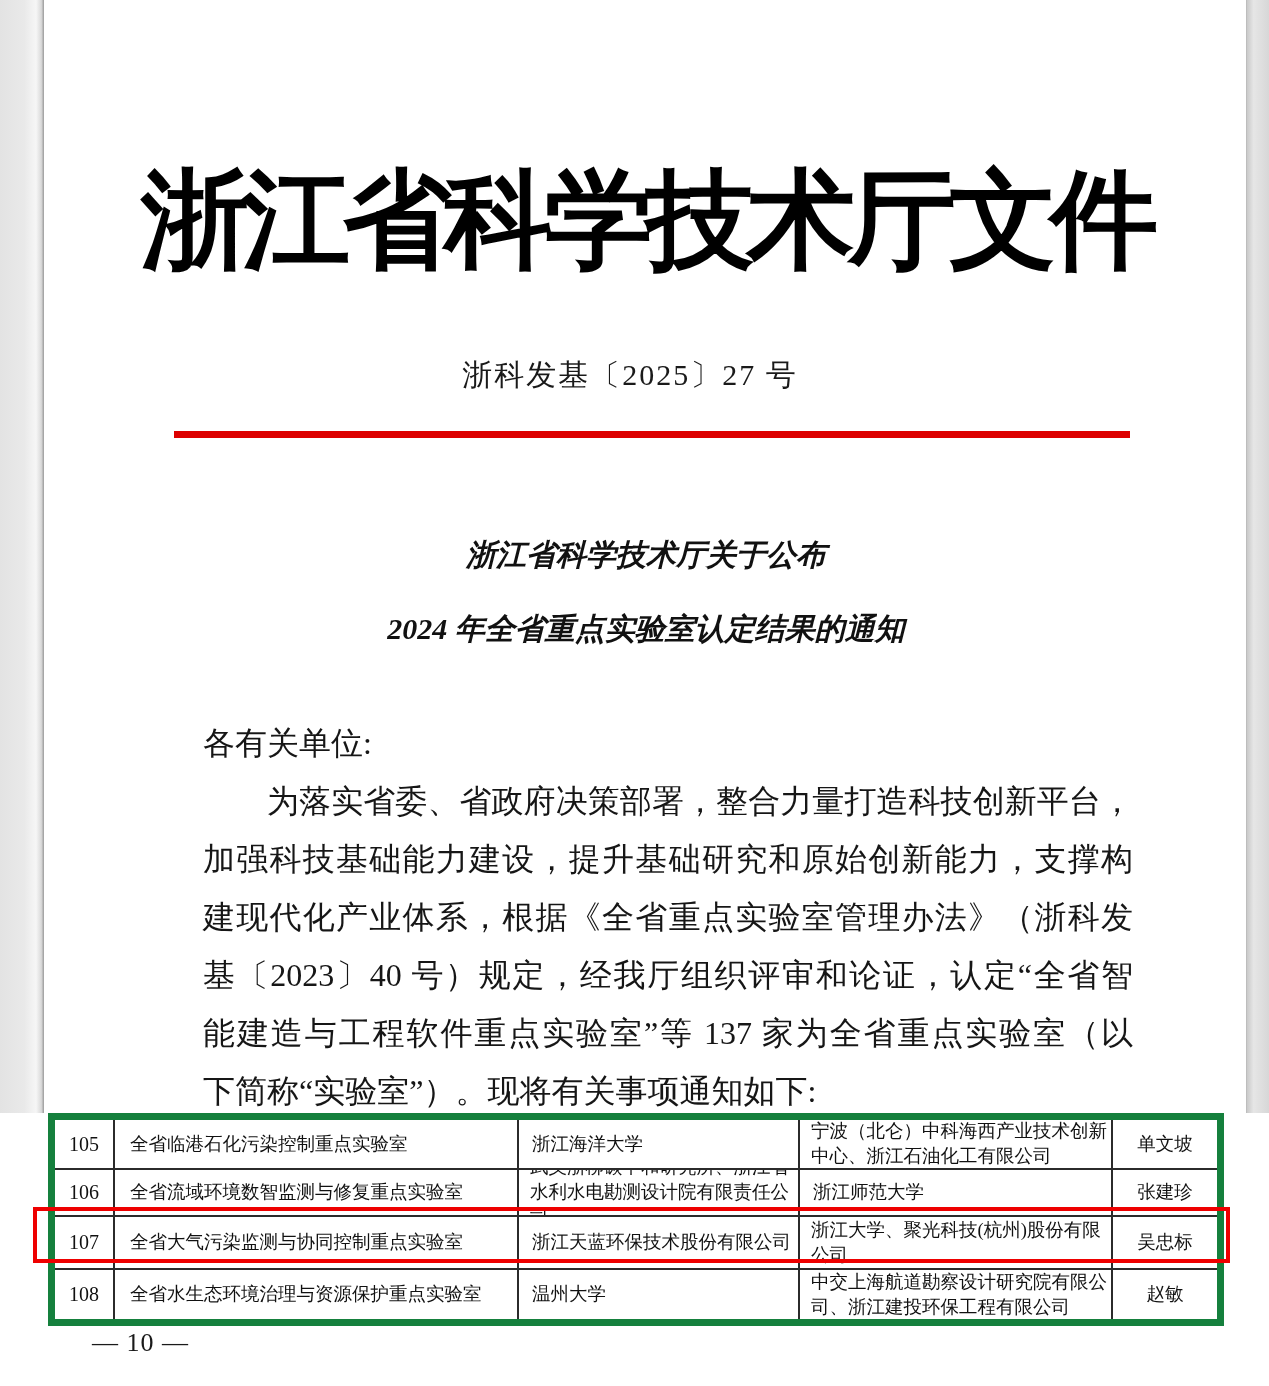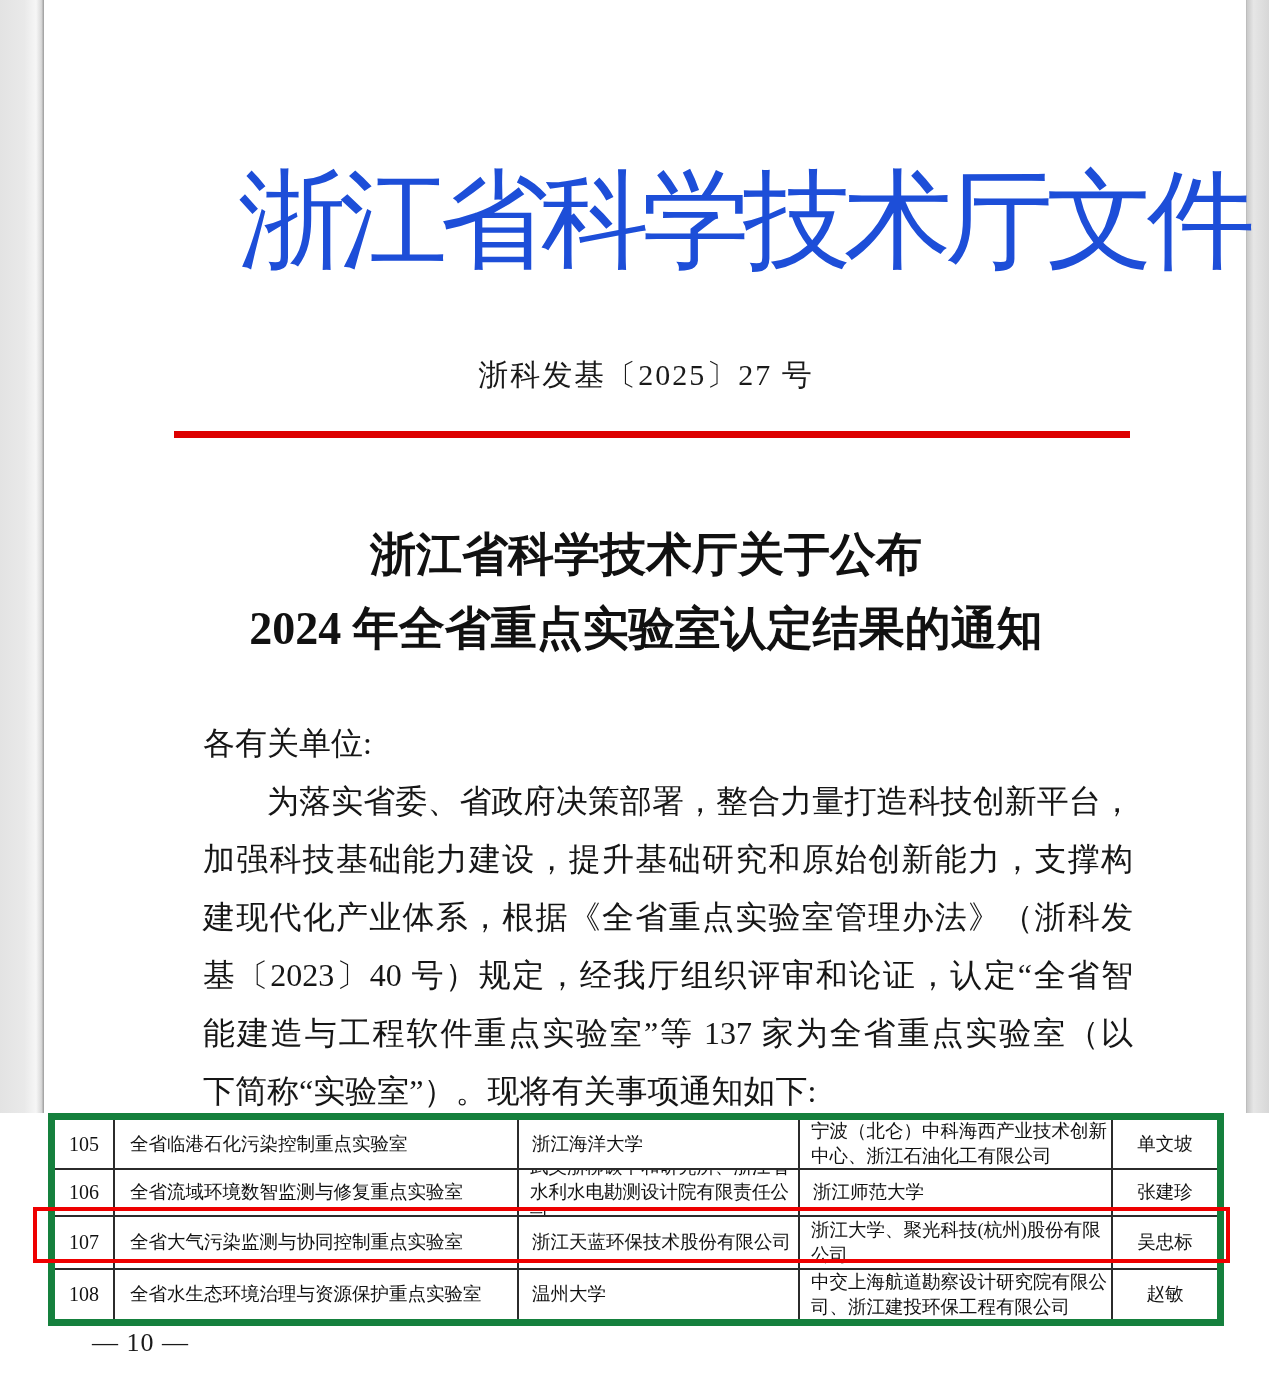--- a/index.html
+++ b/index.html
@@ -21,37 +21,38 @@
     background: linear-gradient(to right, #e3e3e3 0%, #e9e9e9 55%, #f6f6f6 82%, #d9d9d9 94%, #9a9a9a 100%);
   }
   .side-margin-right {
     position: absolute; left: 1246px; top: 0; width: 23px; height: 1113px;
     background: linear-gradient(to left, #d7d7d7 0%, #e6e6e6 70%, #c9c9c9 100%);
     border-left: 1px solid #bdbdbd;
   }
   
   .header-title {
     position: absolute; left: 44px; top: 148px; width: 1204px; height: 145px;
-    line-height: 145px; text-align: right;
-    font-size: 108px; font-weight: normal; letter-spacing: -7px;
-    color: #1d4ed8;
+    line-height: 145px; text-align: center;
+    font-size: 108px; font-weight: bold; letter-spacing: -7px;
+    color: #000000;
   }
   .doc-number {
-    position: absolute; left: 44px; top: 352px; width: 1204px; height: 46px;
+    position: absolute; left: 28px; top: 352px; width: 1204px; height: 46px;
     line-height: 46px; text-align: center;
     font-size: 30px; letter-spacing: 2px; color: #1a1a1a;
   }
   .red-separator {
     position: absolute; left: 174px; top: 431px; width: 956px; height: 7px;
     background: #dd0000;
   }
   .notice-title {
     position: absolute; left: 44px; top: 518px; width: 1204px;
-    text-align: center; font-size: 46px; font-weight: bold; line-height: 74px;
+    text-align: center; font-size: 30px; font-weight: bold; line-height: 74px;
     color: #111;
+    font-style: italic;
   }
   .body-block {
     position: absolute; left: 203px; top: 714px; width: 930px;
     font-size: 32px; color: #161616;
   }
   .body-line { height: 58px; line-height: 58px; white-space: nowrap; }
   .body-line.just { white-space: normal; text-align: justify; text-align-last: justify; }
   .body-line.indent { text-indent: 64px; }
   
   .labs-table {

